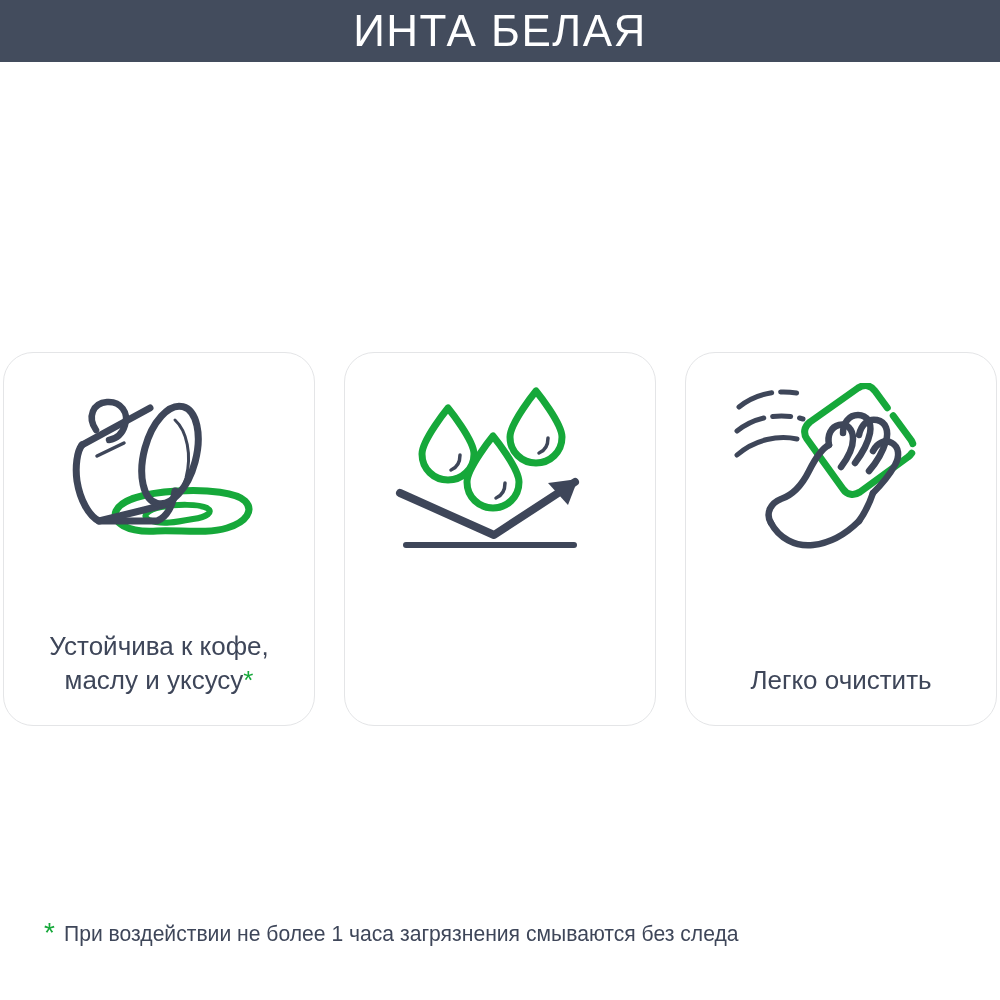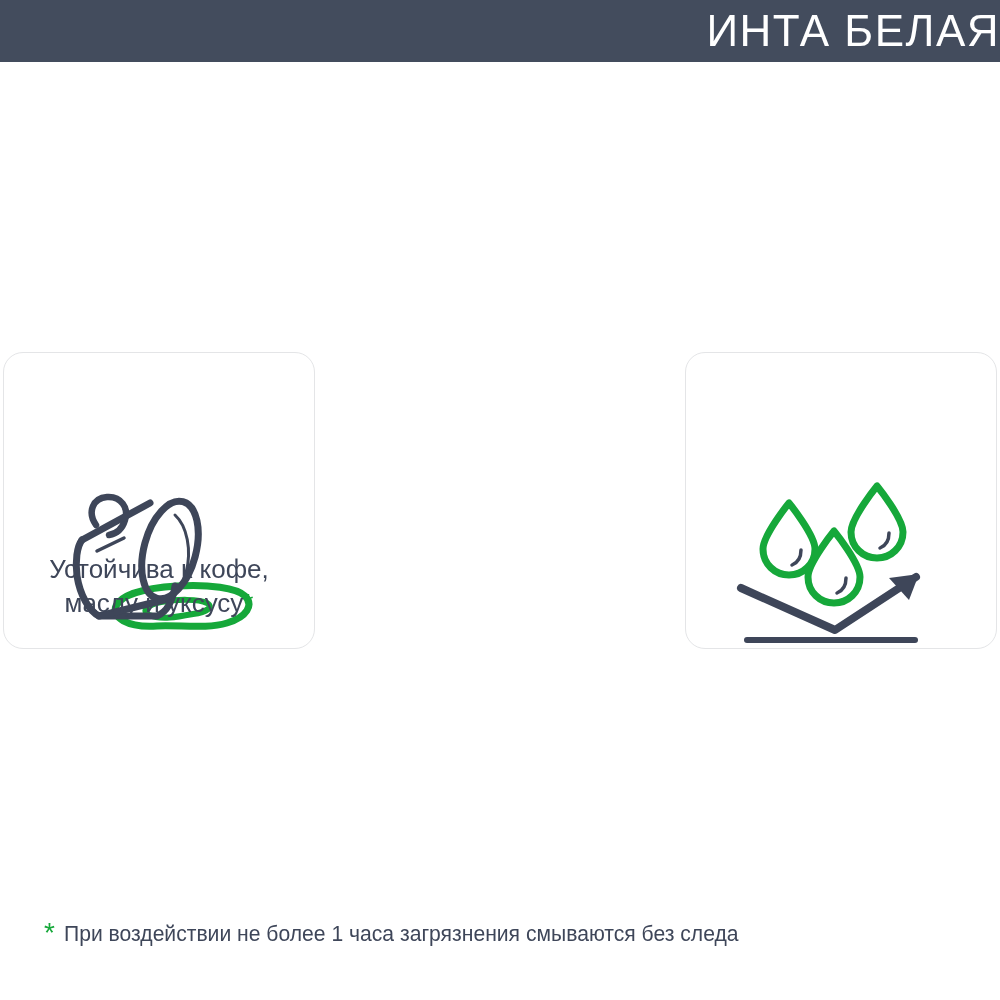--- a/index.html
+++ b/index.html
@@ -19,21 +19,21 @@
   
   .header-bar {
     position: absolute;
     left: 0;
     top: 0;
     width: 1000px;
     height: 62px;
     background: #434c5d;
     display: flex;
     align-items: center;
-    justify-content: flex-end;
+    justify-content: center;
   }
   .header-title {
     color: #ffffff;
     font-family: "Liberation Sans", sans-serif;
     font-size: 44px;
     font-weight: 400;
     letter-spacing: 1.5px;
     line-height: 1;
     white-space: nowrap;
   }
@@ -43,29 +43,29 @@
     position: absolute;
     left: 3px;
     top: 352px;
     width: 994px;
     height: 312px;
     display: flex;
     justify-content: space-between;
   }
   .feature-card {
     width: 312px;
-    height: 297px;
+    height: 374px;
     box-sizing: border-box;
     border: 1px solid #e4e5e7;
-    border-radius: 20px;
+    border-radius: 30px;
     background: #ffffff;
     display: flex;
     flex-direction: column;
     align-items: center;
-    justify-content: flex-end;
+    justify-content: flex-start;
     position: relative;
   }
   .card-icon {
     margin-top: 30px;
     width: 220px;
     height: 170px;
     display: flex;
     align-items: center;
     justify-content: center;
   }
@@ -161,19 +161,47 @@
         <path d="M115 100 C115 108 111 113 106 115" stroke="#3e4659" stroke-width="3.5" stroke-linecap="round" fill="none"></path>
 
         <path d="M10 110 L104 152 L185 99" stroke="#3e4659" stroke-width="8" stroke-linecap="round" stroke-linejoin="round" fill="none"></path>
         <path d="M188 96 L158 100 L178 122 Z" fill="#3e4659"></path>
 
         <path d="M16 162 L184 162" stroke="#3e4659" stroke-width="6" stroke-linecap="round"></path>
       </svg>
     </div>
   </div>
 
+  <div class="feature-card">
+    <div class="card-icon">
+      <svg width="220" height="170" viewBox="0 0 220 170" fill="none" xmlns="http://www.w3.org/2000/svg">
+
+        <path d="M8 24 C28 8 54 6 74 12" stroke="#3e4659" stroke-width="5" stroke-linecap="round" stroke-dasharray="36 9 16 9" fill="none"></path>
+        <path d="M6 48 C26 32 52 30 72 36" stroke="#3e4659" stroke-width="5" stroke-linecap="round" stroke-dasharray="30 9 18 9" fill="none"></path>
+        <path d="M6 72 C24 56 48 52 66 56" stroke="#3e4659" stroke-width="5" stroke-linecap="round" fill="none"></path>
+
+        <path d="M76 56 C72 50 73 44 79 39 L127 5 C133 1 140 2 144 8 L180 57 C184 63 183 70 177 74 L129 109 C123 113 116 112 112 106 Z" stroke="#16a83a" stroke-width="7" stroke-linejoin="round" stroke-linecap="round" fill="none" stroke-dasharray="118 10 34 10 300"></path>
+
+        <path d="M40 140 C34 130 40 120 50 116 C62 112 72 100 78 88 C84 76 90 66 98 62" stroke="#3e4659" stroke-width="6.5" stroke-linecap="round" stroke-linejoin="round" fill="none"></path>
+        <path d="M40 140 C48 155 64 164 82 162 C100 160 116 150 128 138" stroke="#3e4659" stroke-width="6.5" stroke-linecap="round" stroke-linejoin="round" fill="none"></path>
+
+        <path d="M98 62 C96 52 100 44 108 42 C116 40 122 46 122 56 C122 66 116 76 110 84" stroke="#3e4659" stroke-width="6.5" stroke-linecap="round" stroke-linejoin="round" fill="none"></path>
+
+        <path d="M112 50 C112 40 118 32 127 32 C136 32 141 40 139 50 C137 60 130 72 124 80" stroke="#3e4659" stroke-width="6.5" stroke-linecap="round" stroke-linejoin="round" fill="none"></path>
+
+        <path d="M128 52 C130 42 137 35 146 37 C155 39 158 48 155 58 C152 68 145 80 138 88" stroke="#3e4659" stroke-width="6.5" stroke-linecap="round" stroke-linejoin="round" fill="none"></path>
+
+        <path d="M142 68 C146 60 154 56 161 60 C168 64 169 73 164 82 C159 91 150 102 142 110" stroke="#3e4659" stroke-width="6.5" stroke-linecap="round" stroke-linejoin="round" fill="none"></path>
+
+        <path d="M142 110 C138 122 133 131 128 138" stroke="#3e4659" stroke-width="6.5" stroke-linecap="round" fill="none"></path>
+      </svg>
+    </div>
+    <div class="card-label">
+      <span>Легко очистить</span>
+    </div>
+  </div>
 
 </div>
 
 <div class="footnote">
   <span class="footnote-star">*</span>
   <span class="footnote-text">При воздействии не более 1 часа загрязнения смываются без следа</span>
 </div>
 
 </body></html>

